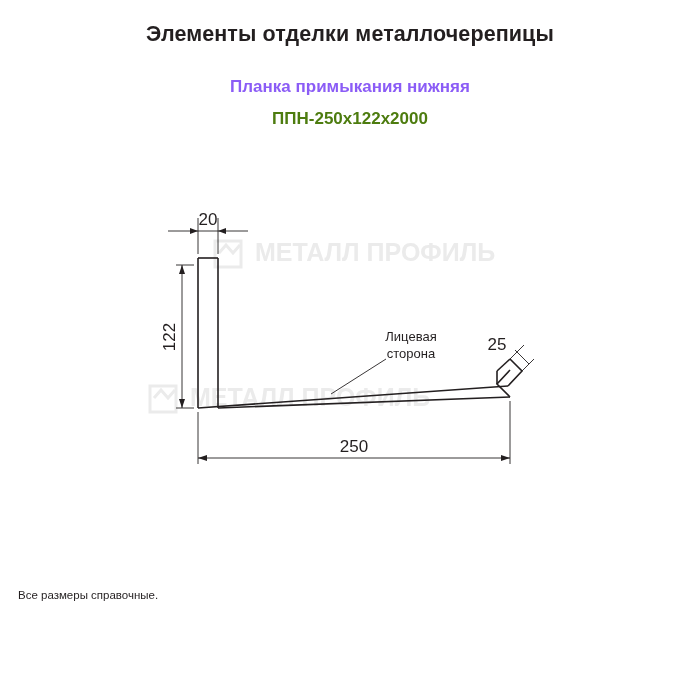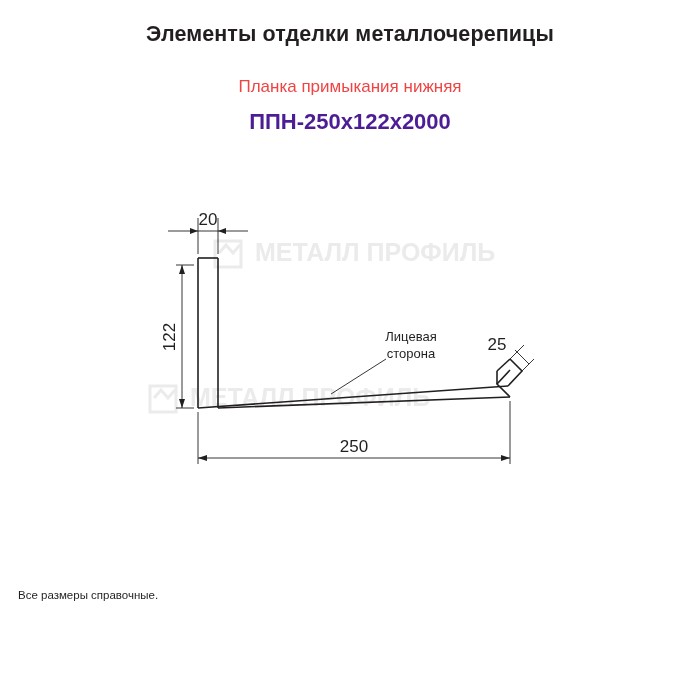--- a/index.html
+++ b/index.html
@@ -26,29 +26,29 @@
   }
   .main-title {
     font-size: 21.5px;
     font-weight: bold;
     letter-spacing: 0.1px;
     margin: 0 0 30px 0;
     color: #231f20;
   }
   .sub-title {
     font-size: 17px;
-    font-weight: normal;
+    font-weight: bold;
     margin: 0 0 8px 0;
-    color: #ef4444;
+    color: #8b5cf6;
   }
   .sub-title2 {
-    font-size: 22px;
+    font-size: 17px;
     font-weight: bold;
     margin: 12px;
-    color: #4c1d95;
+    color: #4d7c0f;
   }
   .drawing {
     position: absolute;
     left: 0;
     top: 170px;
     width: 700px;
     height: 360px;
   }
   .footer {
     position: absolute;

